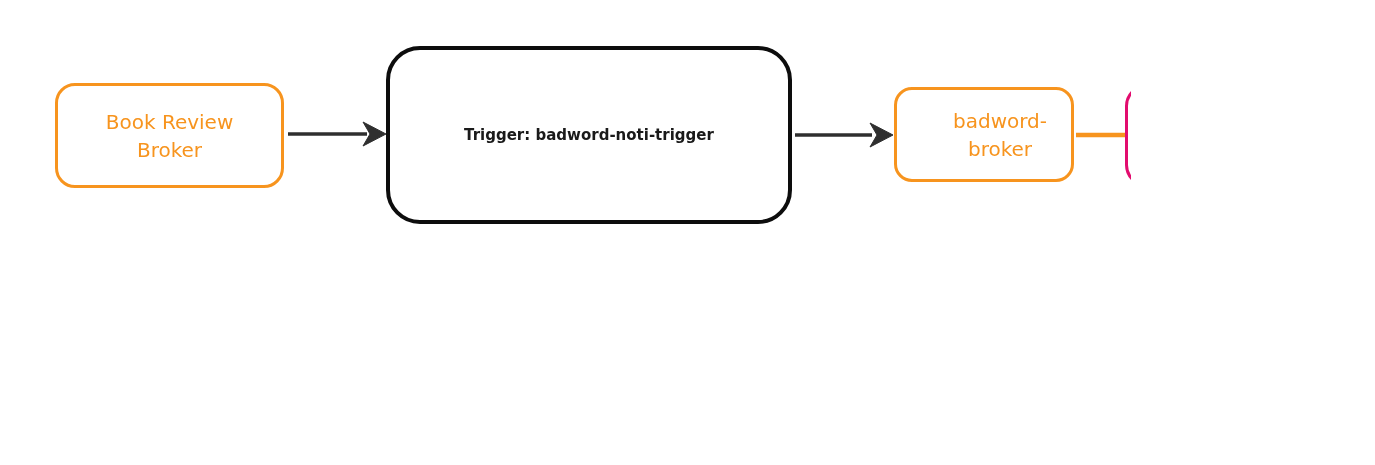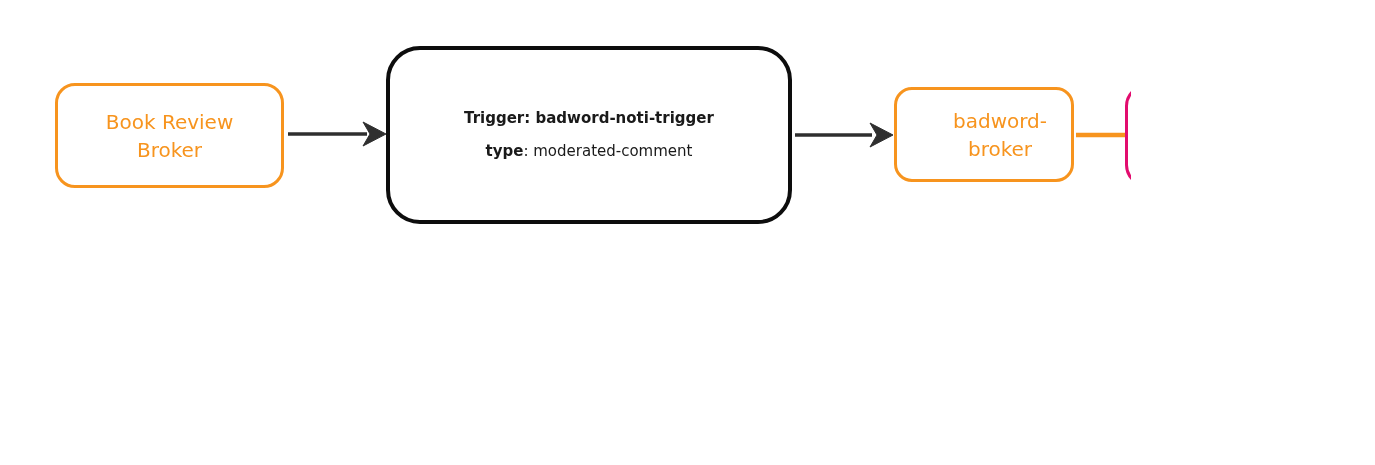--- a/index.html
+++ b/index.html
@@ -118,23 +118,20 @@
   </svg>
 
   <div class="node node-brb">
     <span class="label">Book Review Broker</span>
   </div>
 
   <div class="node node-trigger">
     <div class="tline">
       <b>Trigger: badword-noti-trigger</b>
     </div>
-    <div class="tline">
-      <b>type</b><span>: moderated-comment</span>
-    </div>
   </div>
 
   <div class="node node-bwb">
     <span class="label">badword-broker</span>
   </div>
 
   <div class="node node-pipe">
     <span class="label">Pipe</span>
   </div>
 

